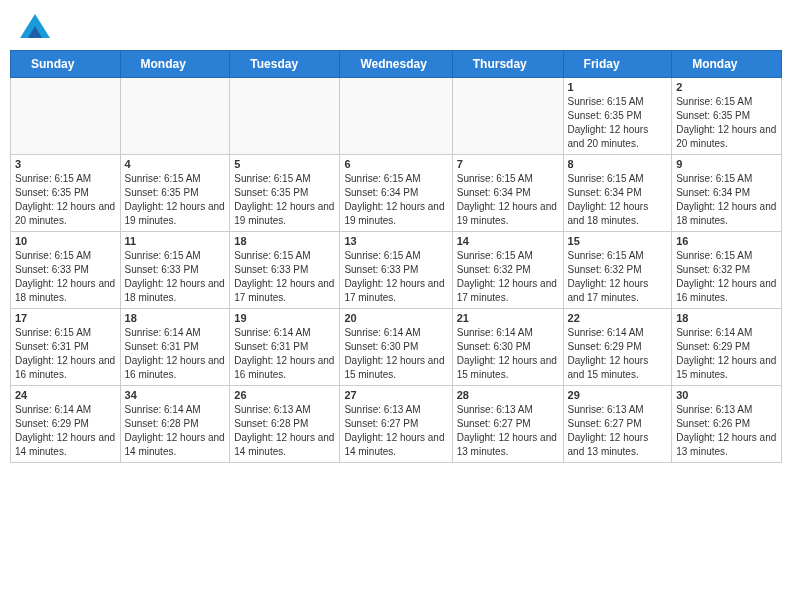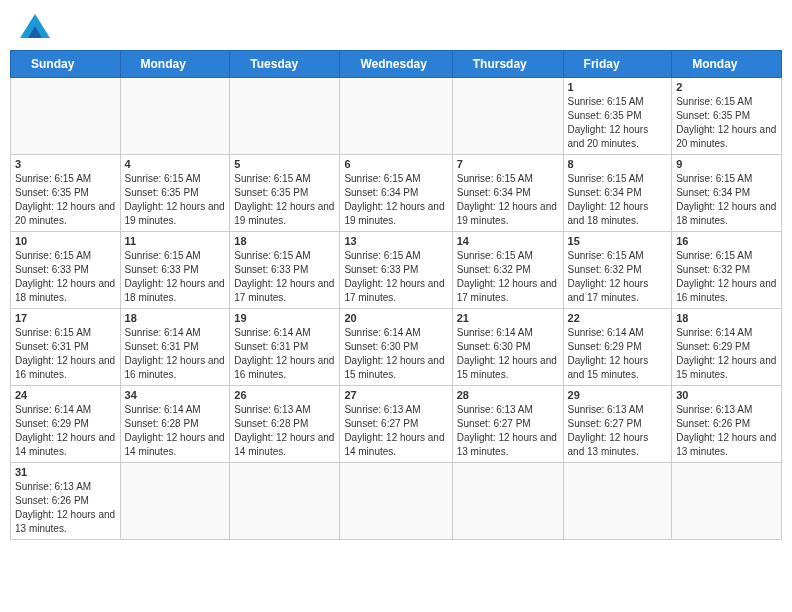--- a/index.html
+++ b/index.html
@@ -307,28 +307,14 @@
 Sunset: 6:27 PM
 Daylight: 12 hours and 13 minutes.</div>
         </td>
         <td>
           <span class="day-num">30</span>
           <div class="day-info" style="white-space: pre-line;">Sunrise: 6:13 AM
 Sunset: 6:26 PM
 Daylight: 12 hours and 13 minutes.</div>
         </td>
       </tr>
-      <tr class="last-row">
-        <td>
-          <span class="day-num">31</span>
-          <div class="day-info" style="white-space: pre-line;">Sunrise: 6:13 AM
-Sunset: 6:26 PM
-Daylight: 12 hours and 13 minutes.</div>
-        </td>
-        <td class="empty"></td>
-        <td class="empty"></td>
-        <td class="empty"></td>
-        <td class="empty"></td>
-        <td class="empty"></td>
-        <td class="empty"></td>
-      </tr>
     </tbody>
 </table>
 
 </body></html>

